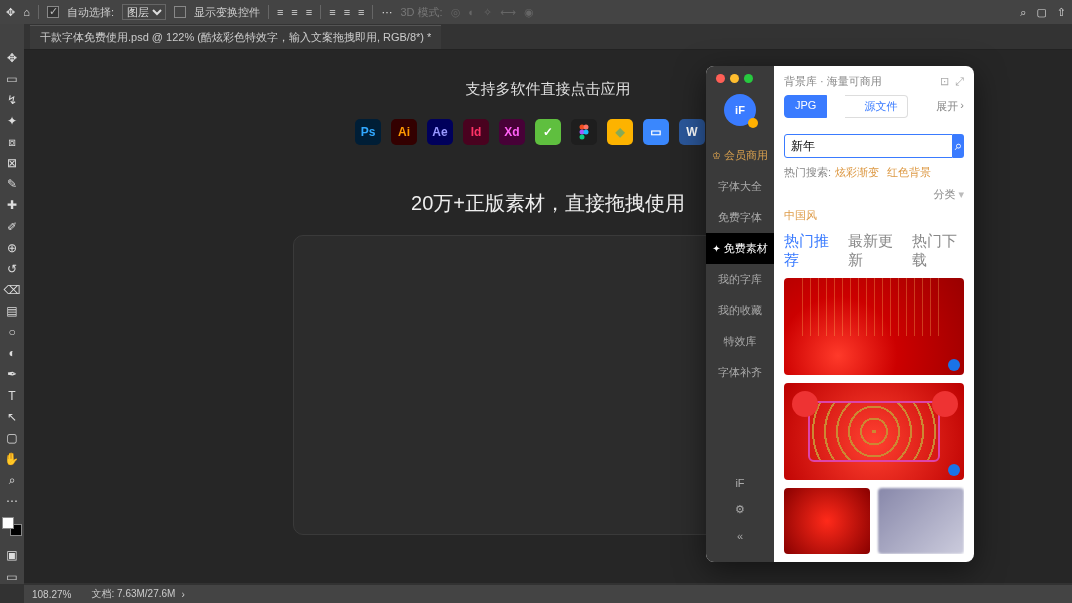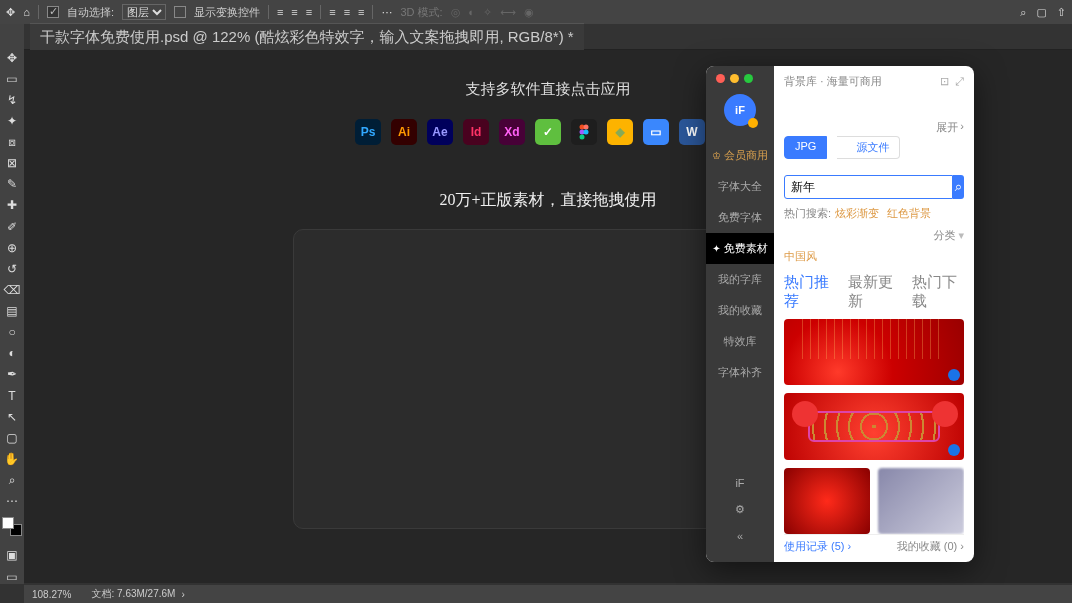--- a/index.html
+++ b/index.html
@@ -8,21 +8,21 @@
 
 .topbar { height: 24px; background: #444; display: flex; align-items: center; padding: 0 6px; font-size: 11px; gap: 8px; }
 .topbar .icon-btn { color: #ddd; cursor: pointer; }
 .topbar .sep { width: 1px; height: 14px; background: #666; }
 .topbar select { background: #444; color: #ddd; border: 1px solid #666; font-size: 11px; height: 16px; }
 .topbar .chk { width: 12px; height: 12px; border: 1px solid #888; display: inline-block; vertical-align: middle; }
 .topbar .lbl { color: #ccc; }
 .topbar-right { margin-left: auto; display: flex; gap: 10px; align-items: center; }
 
 
-.tabbar { height: 26px; background: #333; display: flex; align-items: center; padding-left: 30px; font-size: 15px; border-bottom: 1px solid #222; }
+.tabbar { height: 26px; background: #333; display: flex; align-items: center; padding-left: 30px; font-size: 11px; border-bottom: 1px solid #222; }
 .tab { background: #3a3a3a; padding: 4px 10px; color: #ccc; border-top: 1px solid #555; }
 
 
 .ltoolbar { position: absolute; left: 0; top: 24px; width: 24px; background: #424242; display: flex; flex-direction: column; align-items: center; padding-top: 26px; gap: 6px; height: 560px; }
 .ltoolbar .tool { width: 16px; height: 16px; color: #ddd; font-size: 12px; display: flex; align-items: center; justify-content: center; cursor: pointer; }
 .swatch { width: 16px; height: 16px; margin-top: 4px; position: relative; }
 .swatch .fg { width: 12px; height: 12px; background: #fff; border: 1px solid #888; position: absolute; top: -2px; left: -2px; }
 .swatch .bg { width: 12px; height: 12px; background: #000; border: 1px solid #888; position: absolute; bottom: -2px; right: -2px; }
 
 
@@ -35,21 +35,21 @@
 .ai { background: #330000; color: #ff9a00; }
 .ae { background: #00005b; color: #9999ff; }
 .id { background: #49021f; color: #ff3366; }
 .xd { background: #470137; color: #ff61f6; }
 .gr { background: #5fbf3f; color: #fff; }
 .fg { background: #1e1e1e; }
 .sk { background: #fdb300; }
 .pr { background: #3a87fd; }
 .wd { background: #2b579a; }
 .pp { background: #d24726; }
-.h2 { color: #eee; font-size: 16px; margin: 45px 0 18px; font-family: Liberation Serif, serif; }
+.h2 { color: #eee; font-size: 20px; margin: 45px 0 18px; }
 .dropzone { width: 510px; height: 300px; margin: 0 auto; border: 1px solid #3a3a3a; border-radius: 10px; background: #2c2c2c; }
 
 
 .panel { position: absolute; top: 66px; right: 98px; width: 268px; height: 496px; background: #fff; border-radius: 8px; box-shadow: 0 8px 30px rgba(0,0,0,.5); display: flex; overflow: hidden; }
 .panel-dots { position: absolute; top: 8px; left: 10px; display: flex; gap: 5px; }
 .panel-dots span { width: 9px; height: 9px; border-radius: 50%; }
 .dot-r { background: #ff5f56; } .dot-y { background: #ffbd2e; } .dot-g { background: #27c93f; }
 
 .panel-side { width: 68px; background: #3a3a3a; padding-top: 28px; display: flex; flex-direction: column; align-items: center; font-size: 11px; color: #aaa; }
 .panel-logo { width: 32px; height: 32px; border-radius: 50%; background: #3a7bff; display: flex; align-items: center; justify-content: center; color: #fff; font-weight: 700; margin-bottom: 14px; position: relative; }
@@ -57,21 +57,21 @@
 .side-tab { width: 100%; padding: 8px 4px; text-align: center; cursor: pointer; display: flex; align-items: center; justify-content: center; gap: 3px; }
 .side-tab.vip { color: #d9a04e; }
 .side-tab.active { background: #000; color: #fff; }
 .side-bottom { margin-top: auto; padding-bottom: 20px; display: flex; flex-direction: column; gap: 14px; align-items: center; color: #aaa; }
 .side-bottom span { cursor: pointer; }
 
 .panel-main { flex: 1; padding: 8px 10px; color: #666; font-size: 11px; overflow: hidden; display: flex; flex-direction: column; position: relative; }
 .pm-header { display: flex; align-items: center; justify-content: space-between; padding-bottom: 6px; font-size: 11px; color: #888; }
 .pm-header .icons { display: flex; gap: 6px; color: #aaa; }
 
-.pm-tabs { display: flex; gap: 10px; margin-top: 41px; }
+.pm-tabs { display: flex; gap: 18px; }
 .pm-tab { padding: 3px 10px; font-size: 11px; border: 1px solid #ddd; background: #fff; color: #3a7bff; cursor: pointer; }
 .pm-tab.first { border-radius: 4px 0 0 4px; }
 .pm-tab.last { border-radius: 0 4px 4px 0; border-left: none; padding-left: 19px; }
 .pm-tab.active { background: #3a7bff; color: #fff; border-color: #3a7bff; }
 .pm-expand { margin-left: auto; color: #888; cursor: pointer; font-size: 11px; display: flex; align-items: flex-start; gap: 2px; }
 
 .pm-search { display: flex; margin-top: 16px; }
 .pm-search input { flex: 1; border: 1px solid #3a7bff; border-radius: 3px 0 0 3px; padding: 4px 6px; font-size: 12px; outline: none; }
 .pm-search button { width: 30px; background: #3a7bff; border: none; border-radius: 0 3px 3px 0; color: #fff; cursor: pointer; }
 
@@ -298,24 +298,20 @@
         </div>
       <div class="pm-item it2">
           <span class="badge"></span>
         </div>
       <div class="pm-row2">
         <div class="pm-item it3"></div>
         <div class="pm-item it4"></div>
       </div>
     </div>
 
-    <div class="pm-footer">
-      <a><span>使用记录 (5)</span> ›</a>
-      <a style="color:#888"><span>我的收藏 (0)</span> ›</a>
-    </div>
   </div>
 </div>
 
 <div class="statusbar">
   <span>108.27%</span>
   <span style="margin-left:20px">文档: 7.63M/27.6M</span>
   <span style="margin-left:6px">›</span>
 </div>
 
 </body></html>

